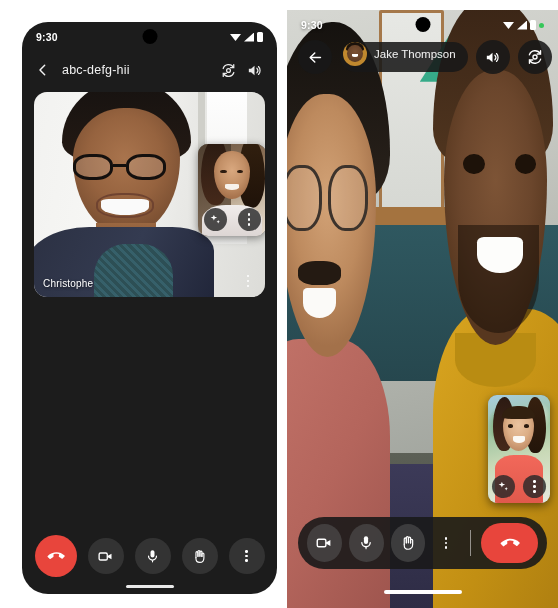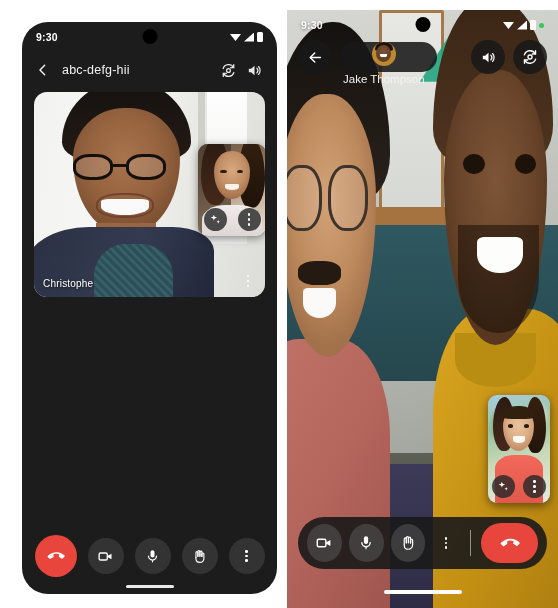--- a/index.html
+++ b/index.html
@@ -304,21 +304,20 @@
     width: 34px; height: 34px; border-radius: 50%;
     background: rgba(24,24,24,.88);
     display: flex; align-items: center; justify-content: center;
     flex: 0 0 auto;
   }
   #name-chip {
     height: 30px; border-radius: 16px;
     background: rgba(24,24,24,.88);
     display: flex; align-items: center; gap: 7px;
     padding: 0 12px 6px 3px;
-    flex-direction: column;
   }
   #chip-avatar {
     width: 24px; height: 24px; border-radius: 50%; overflow: hidden;
     background: #c0882e; position: relative; flex: 0 0 auto;
   }
   #chip-avatar .av-face { position:absolute; left:18%; top:12%; width:64%; height:70%;
     background: radial-gradient(60% 58% at 50% 40%, #7b5134 0%, #5f3d24 100%); border-radius:50%; }
   #chip-avatar .av-hair { position:absolute; left:12%; top:2%; width:76%; height:36%;
     background:#1b120b; border-radius:50% 50% 20% 20% / 80% 80% 20% 20%; }
   #chip-avatar .av-smile { position:absolute; left:36%; top:52%; width:28%; height:12%;

